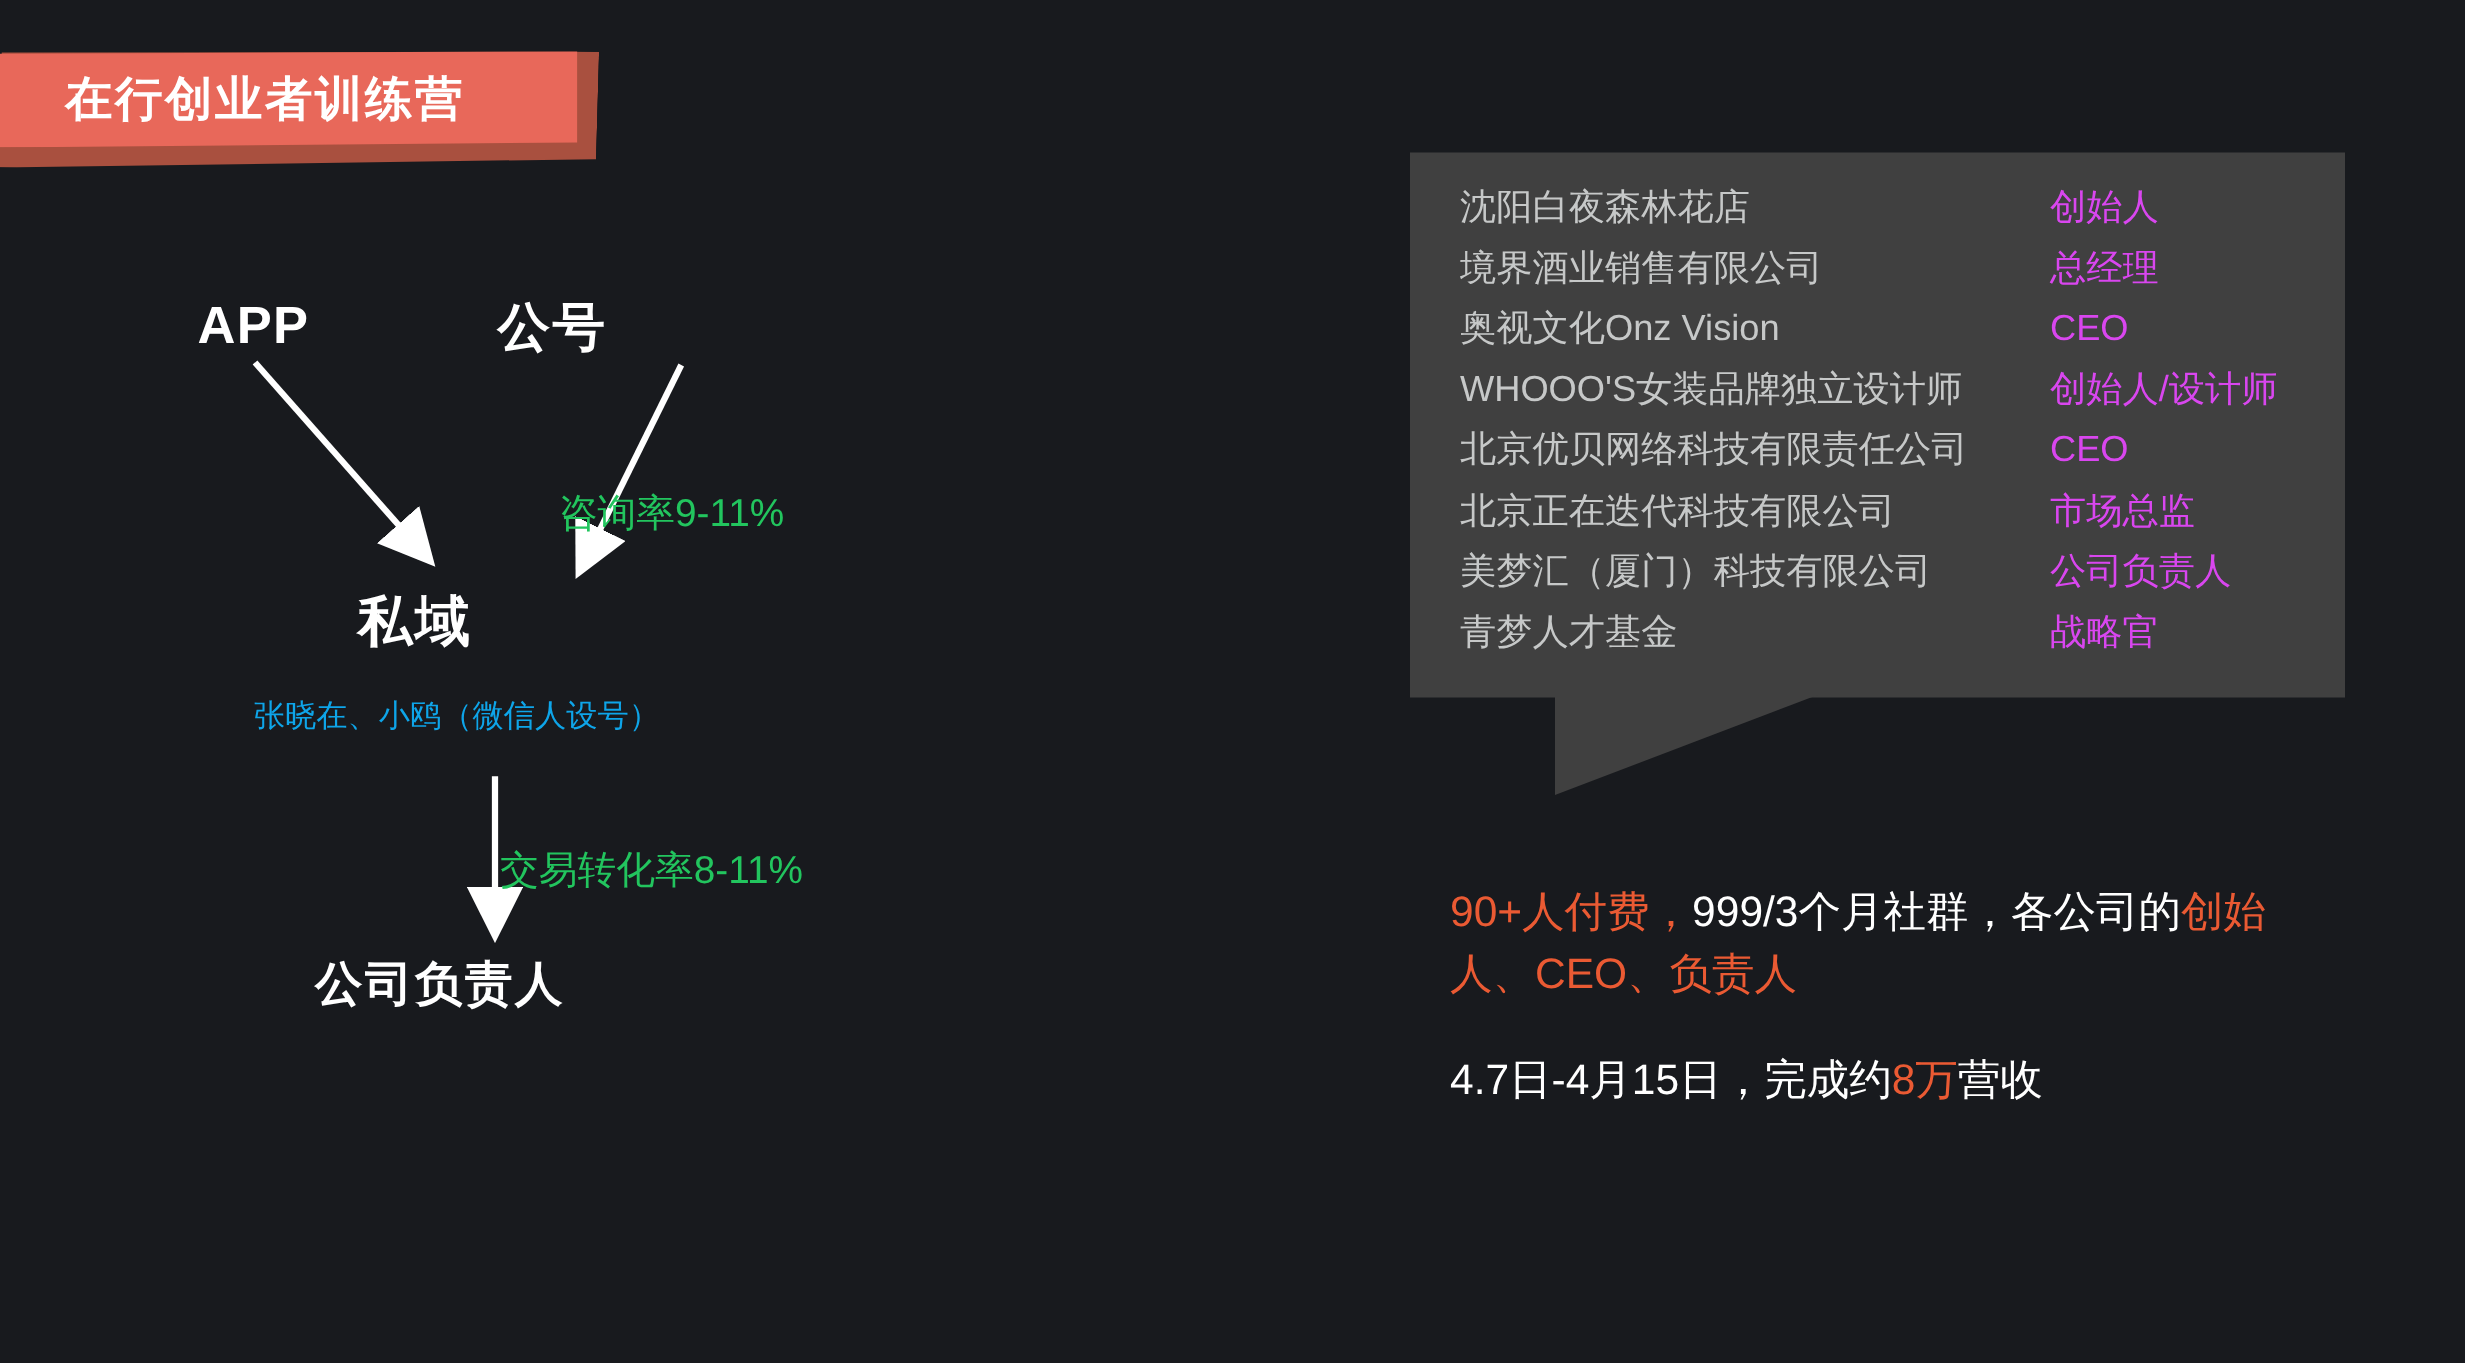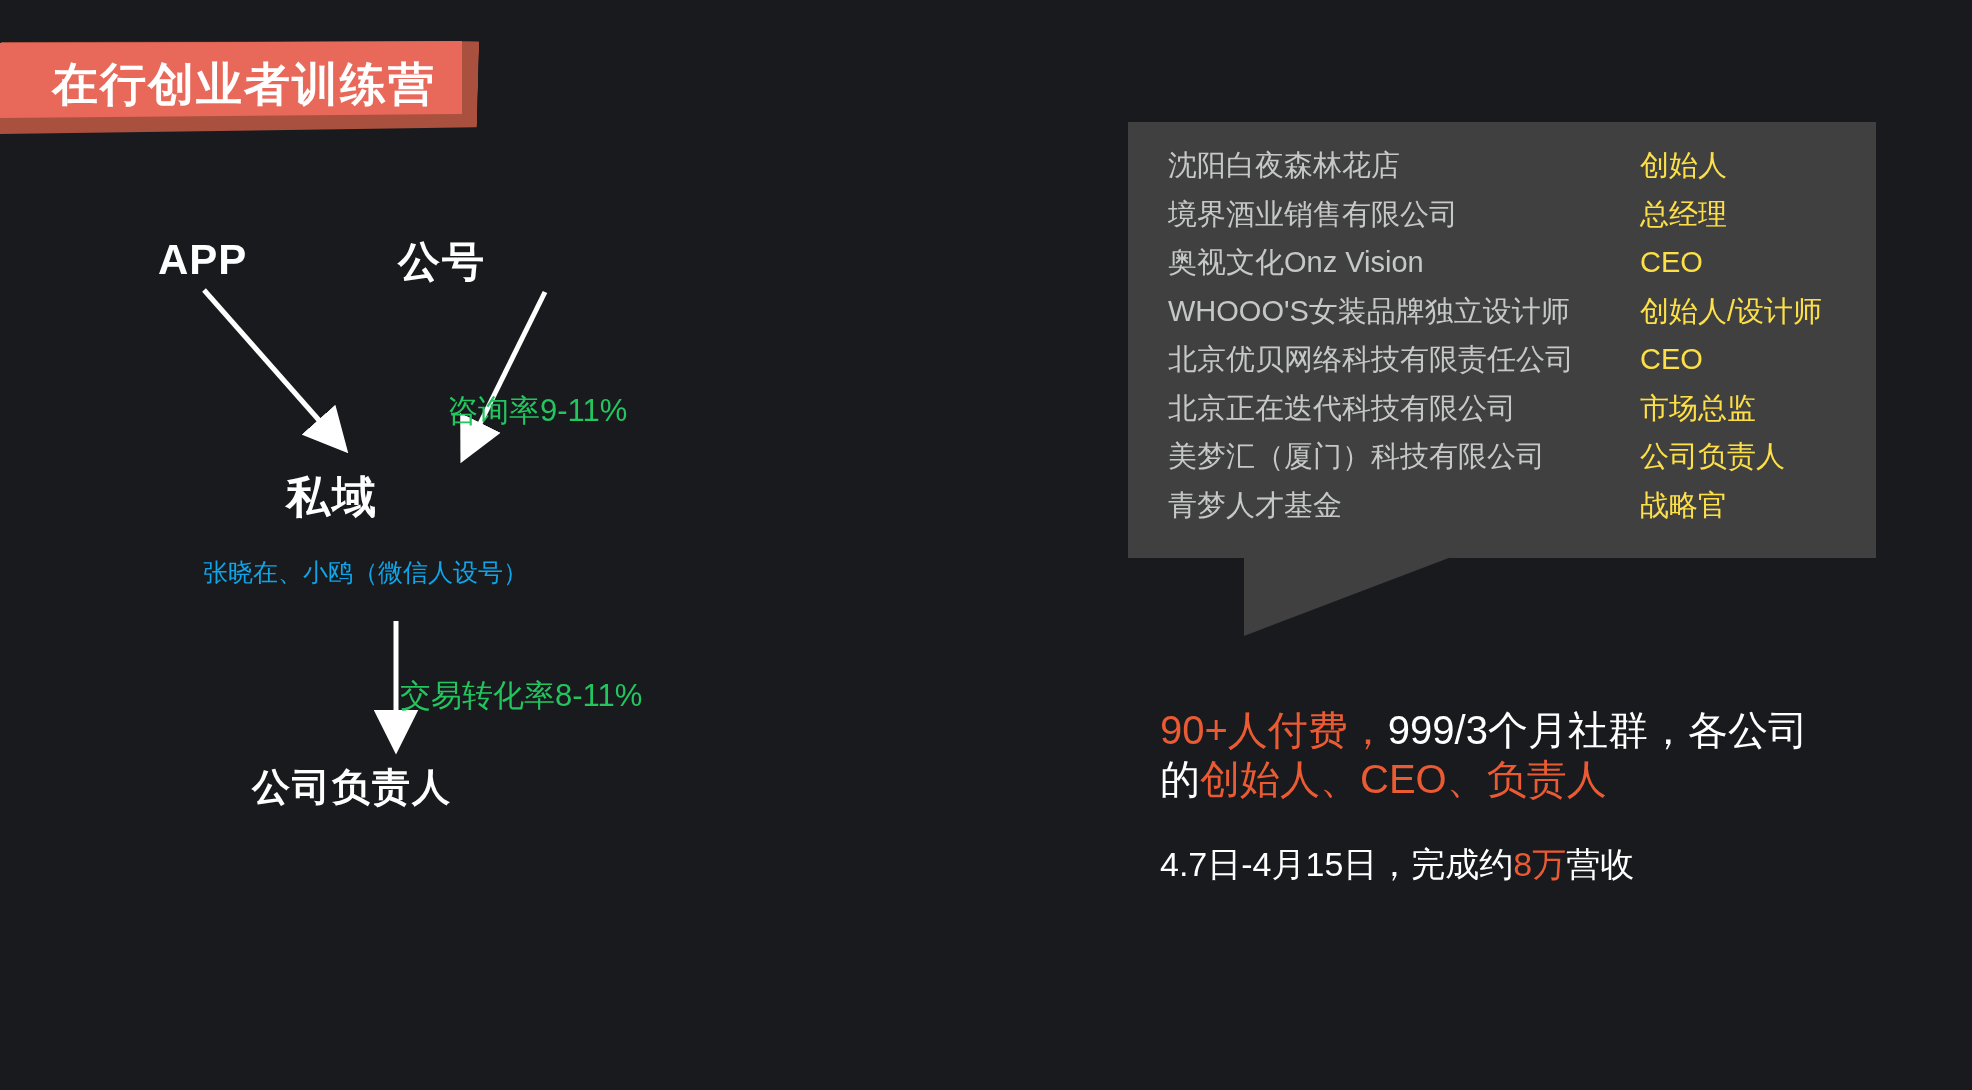--- a/index.html
+++ b/index.html
@@ -44,21 +44,21 @@
     top: 13px;
     width: 462px;
     height: 77px;
     background: #e8685a;
     clip-path: polygon(0 2px, 100% 0, 100% 73px, 0 100%);
   }
   #ribbon-title {
     position: absolute;
     left: 52px;
     top: 26px;
-    font-size: 46px;
+    font-size: 38px;
     font-weight: 700;
     color: #ffffff;
     letter-spacing: 2px;
     white-space: nowrap;
   }
 
   
   #diagram {
     position: absolute;
     left: 0;
@@ -160,33 +160,33 @@
   }
   .bubble-company {
     width: 472px;
     font-size: 29px;
     color: #c6c8c8;
     white-space: nowrap;
     overflow: hidden;
   }
   .bubble-role {
     font-size: 29px;
-    color: #fde047;
+    color: #d946ef;
     white-space: nowrap;
   }
 
   
   #summary {
     position: absolute;
     left: 1160px;
     top: 706px;
     width: 680px;
   }
   #summary-p1 {
-    font-size: 40px;
+    font-size: 34px;
     line-height: 49px;
     color: #ffffff;
   }
   #summary-p2 {
     margin-top: 36px;
     font-size: 34px;
     line-height: 49px;
     color: #ffffff;
   }
   .hl {

